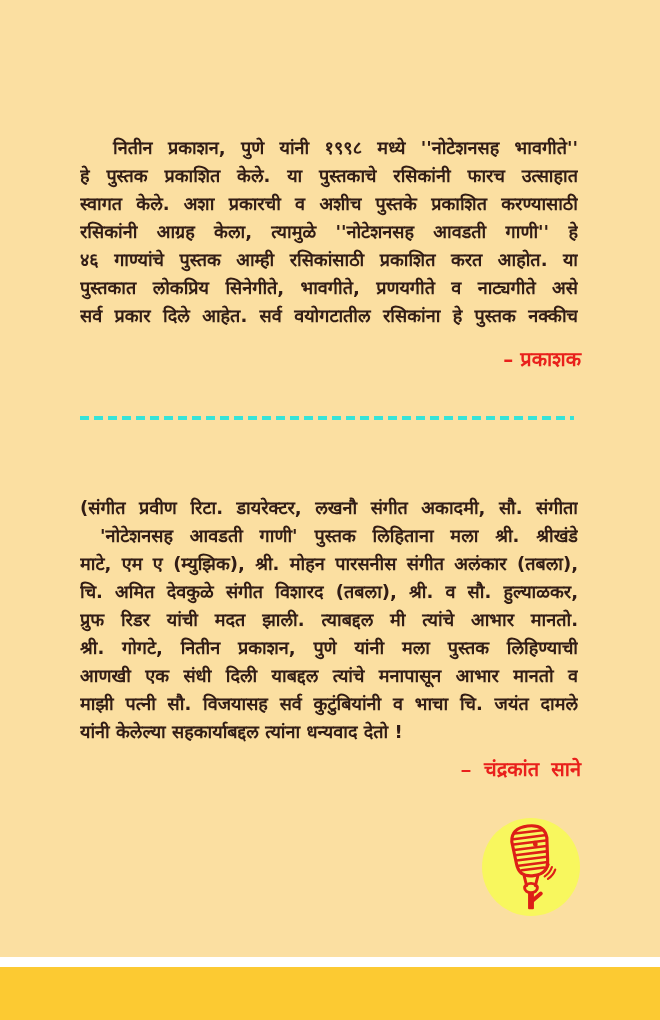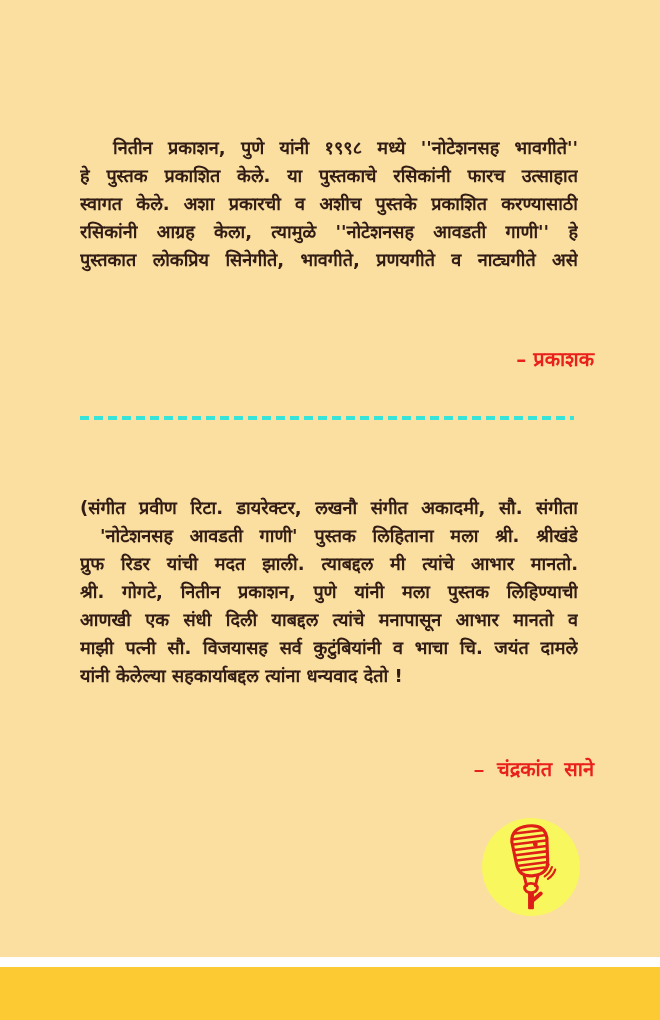--- a/index.html
+++ b/index.html
@@ -13,21 +13,21 @@
     color:#311c15;font-weight:bold;font-size:18px;line-height:28px;
   }
   .tline{
     height:28px;overflow:hidden;
     text-align:justify;text-align-last:justify;
   }
   .tline.flush{text-align-last:left;}
   .tline.ind33{text-indent:33px;}
   .tline.ind20{text-indent:20px;}
   .sig{
-    position:absolute;left:96px;width:498px;
+    position:absolute;left:83px;width:498px;
     color:#e9201c;font-weight:bold;font-size:20px;line-height:26px;
     text-align:right;
   }
   .sig1{top:346px;padding-right:6px;}
   .sig2{top:758px;padding-right:2px;font-family:Liberation Mono, monospace;}
   .divider{
     position:absolute;left:80px;top:416px;width:494px;height:4px;
     background:repeating-linear-gradient(90deg,#36e4d9 0 9px,transparent 9px 14px);
   }
   .badge{
@@ -41,30 +41,34 @@
 </head>
 <body>
 
 <div class="page">
 
   <div class="para" style="top:134px">
     <div class="tline ind33">नितीन प्रकाशन, पुणे यांनी १९९८ मध्ये ''नोटेशनसह भावगीते''</div>
     <div class="tline">हे पुस्तक प्रकाशित केले. या पुस्तकाचे रसिकांनी फारच उत्साहात</div>
     <div class="tline">स्वागत केले. अशा प्रकारची व अशीच पुस्तके प्रकाशित करण्यासाठी</div>
     <div class="tline">रसिकांनी आग्रह केला, त्यामुळे ''नोटेशनसह आवडती गाणी'' हे</div>
+    <div class="tline">४६ गाण्यांचे पुस्तक आम्ही रसिकांसाठी प्रकाशित करत आहोत. या</div>
     <div class="tline">पुस्तकात लोकप्रिय सिनेगीते, भावगीते, प्रणयगीते व नाट्यगीते असे</div>
+    <div class="tline">सर्व प्रकार दिले आहेत. सर्व वयोगटातील रसिकांना हे पुस्तक नक्कीच</div>
   </div>
 
   <div class="sig sig1">– प्रकाशक</div>
 
   <div class="divider"></div>
 
   <div class="para" style="top:494px">
     <div class="tline">(संगीत प्रवीण रिटा. डायरेक्टर, लखनौ संगीत अकादमी, सौ. संगीता</div>
     <div class="tline ind20">'नोटेशनसह आवडती गाणी' पुस्तक लिहिताना मला श्री. श्रीखंडे</div>
+    <div class="tline">माटे, एम ए (म्युझिक), श्री. मोहन पारसनीस संगीत अलंकार (तबला),</div>
+    <div class="tline">चि. अमित देवकुळे संगीत विशारद (तबला), श्री. व सौ. हुल्याळकर,</div>
     <div class="tline">प्रुफ रिडर यांची मदत झाली. त्याबद्दल मी त्यांचे आभार मानतो.</div>
     <div class="tline">श्री. गोगटे, नितीन प्रकाशन, पुणे यांनी मला पुस्तक लिहिण्याची</div>
     <div class="tline">आणखी एक संधी दिली याबद्दल त्यांचे मनापासून आभार मानतो व</div>
     <div class="tline">माझी पत्नी सौ. विजयासह सर्व कुटुंबियांनी व भाचा चि. जयंत दामले</div>
     <div class="tline flush">यांनी केलेल्या सहकार्याबद्दल त्यांना धन्यवाद देतो !</div>
   </div>
 
   <div class="sig sig2">– चंद्रकांत साने</div>
 
   <div class="badge">

